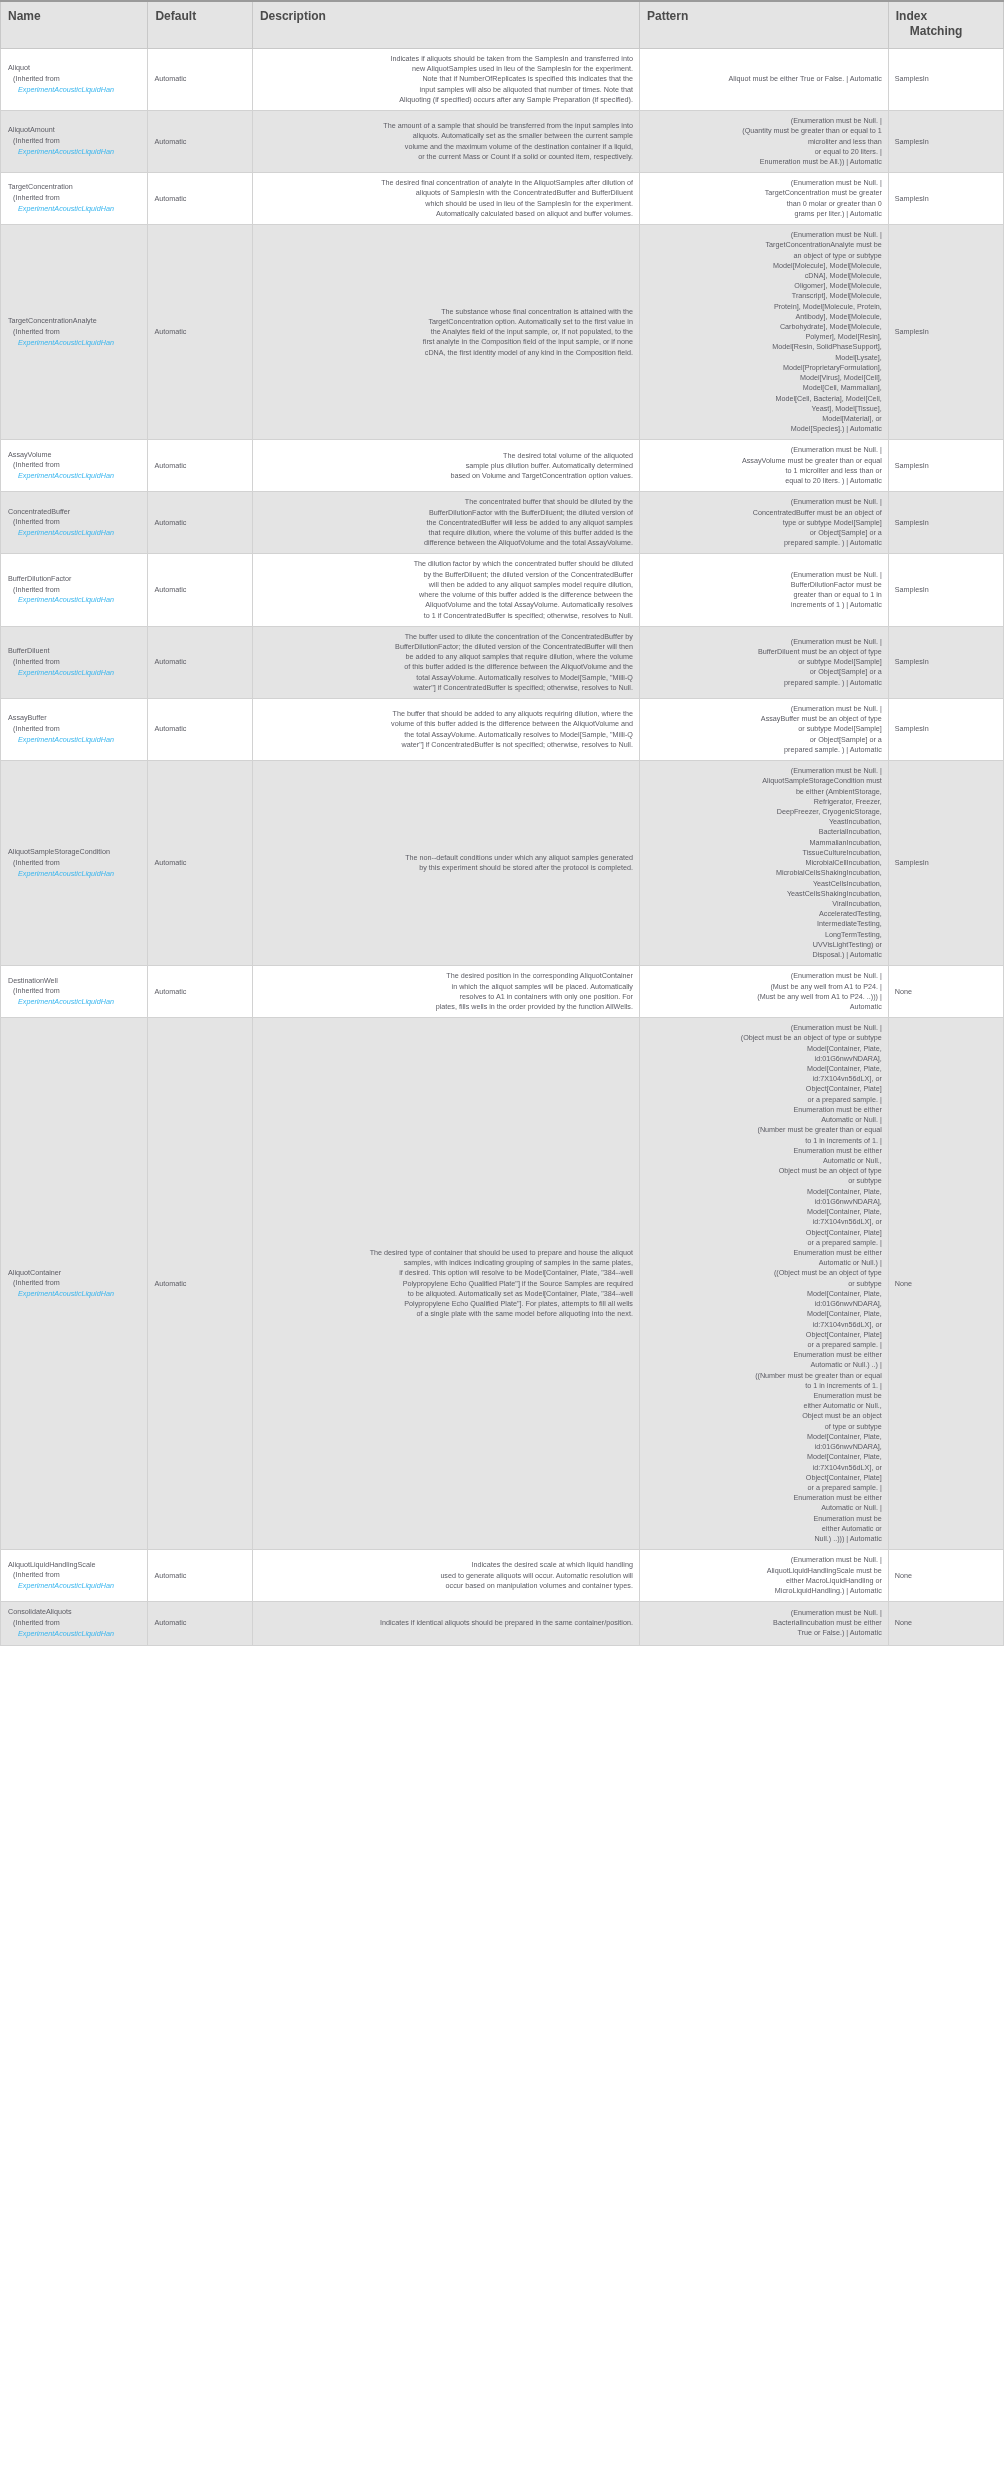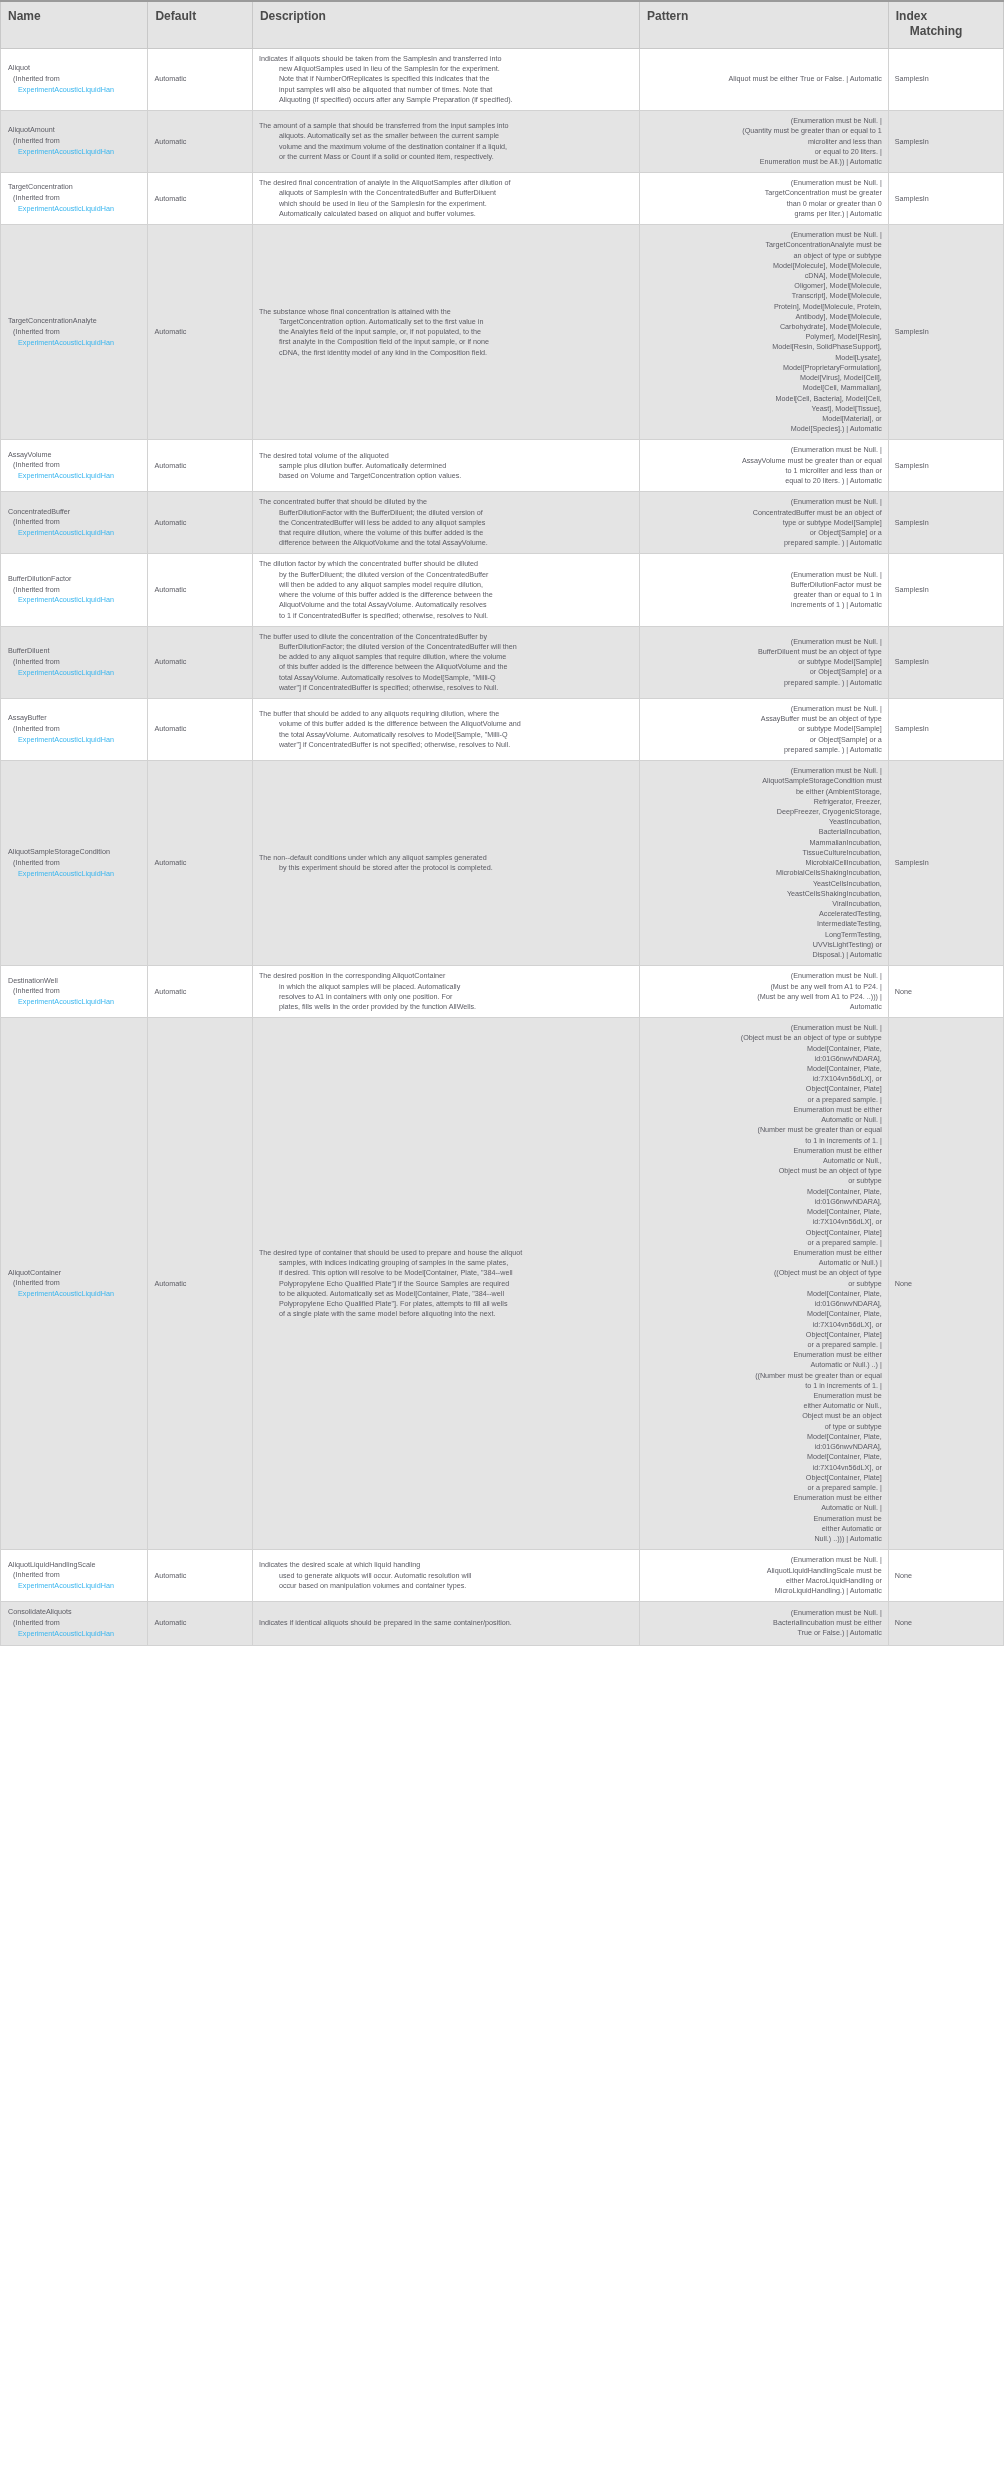--- a/index.html
+++ b/index.html
@@ -52,27 +52,27 @@
   tbody tr.norm td { background: #ffffff; }
 
   td.name {
     vertical-align: middle;
     padding-left: 7px;
     line-height: 1.5;
   }
   td.name .n { display: block; color: #5b5b63; white-space: nowrap; }
   td.name .inh { display: block; padding-left: 5px; color: #5b5b63; white-space: nowrap; }
   td.name .lnk { display: block; padding-left: 10px; color: #39b6ef;
-                 white-space: nowrap; overflow: hidden; text-overflow: clip; }
+                 white-space: nowrap; overflow: hidden; text-overflow: clip; font-style: italic; }
 
   td.def { vertical-align: middle; }
 
   td.desc { text-align: left; }
   td.desc .p { display: block; }
-  td.desc .p .ln { display: block; }
+  td.desc .p .ln { display: block; text-align: right; }
   td.desc .p .ln.i { padding-left: 20px; }
 
   td.pat { text-align: right; }
   td.pat .ln { display: block; white-space: nowrap; }
   td.pat .ln.i1 { padding-left: 14px; }
   td.pat .ln.i2 { padding-left: 28px; }
   td.pat .ln.i3 { padding-left: 40px; }
 
   td.idx { vertical-align: middle; }
 </style>

